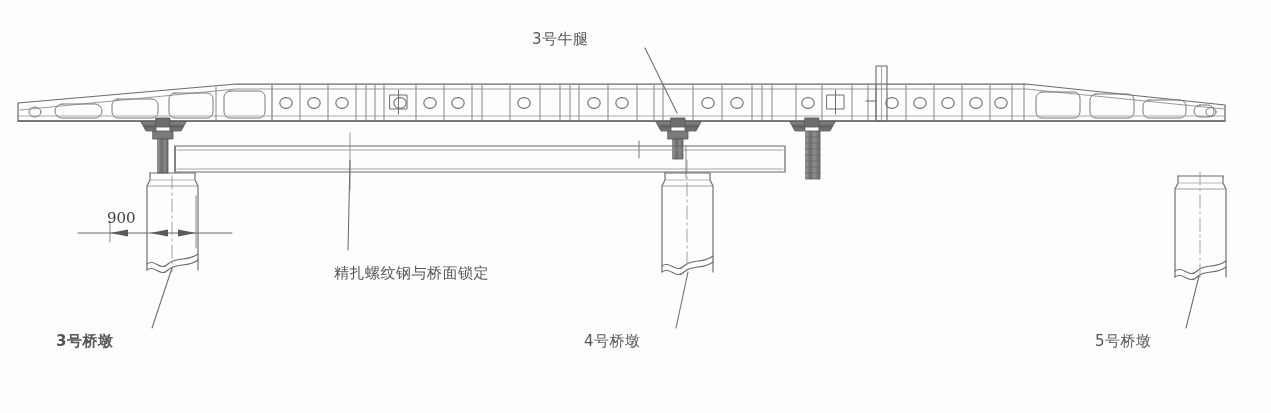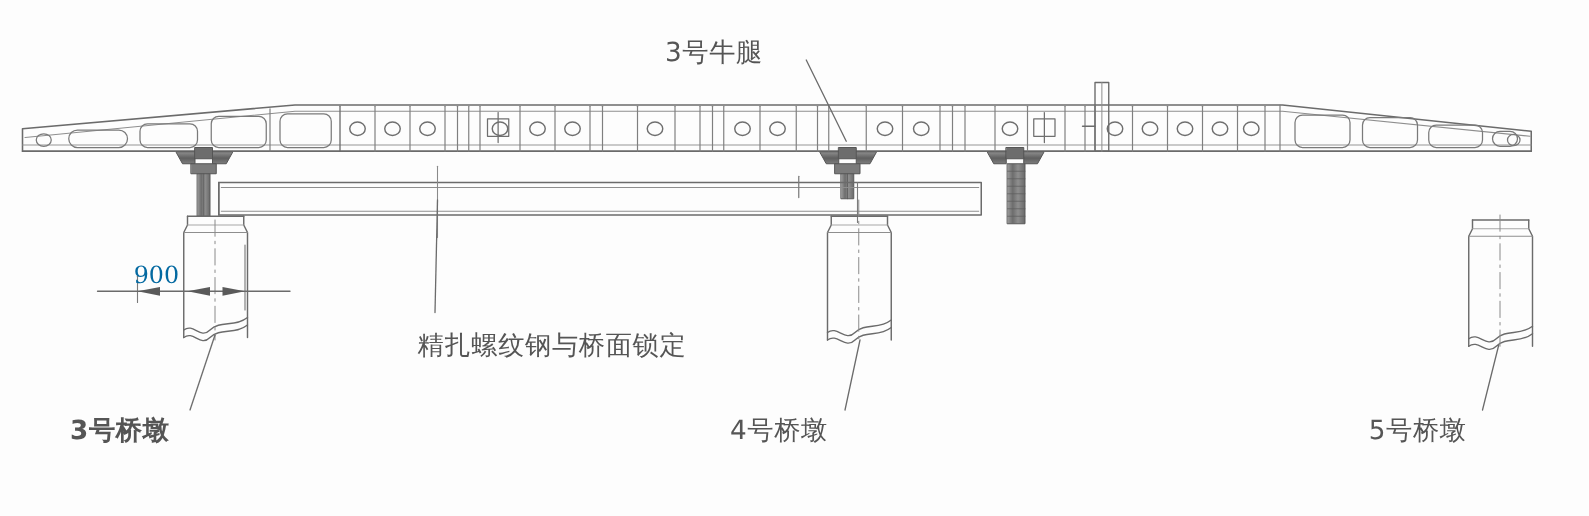--- a/index.html
+++ b/index.html
@@ -27,27 +27,27 @@
   }
   .lbl {
     position: absolute;
     color: #4a4a4a;
     font-family: "DejaVu Sans", "Liberation Sans", sans-serif;
     white-space: nowrap;
     line-height: 1;
     -webkit-font-smoothing: antialiased;
   }
   .lbl-cjk {
-    font-size: 21px;
+    font-size: 15px;
     letter-spacing: 0.5px;
     color: #555;
   }
   .lbl-dim {
-    font-size: 19px;
-    color: #0369a1;
+    font-size: 15px;
+    color: #404040;
     font-family: "DejaVu Serif", "Liberation Serif", serif;
   }
 </style>
 </head>
 <body>
 
 <div id="stage">
 
   <svg id="drawing" viewBox="0 0 1271 413">
     <defs>

